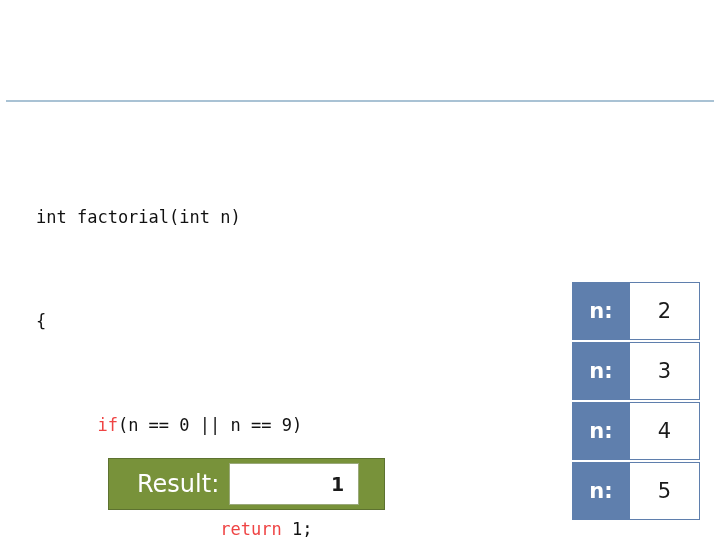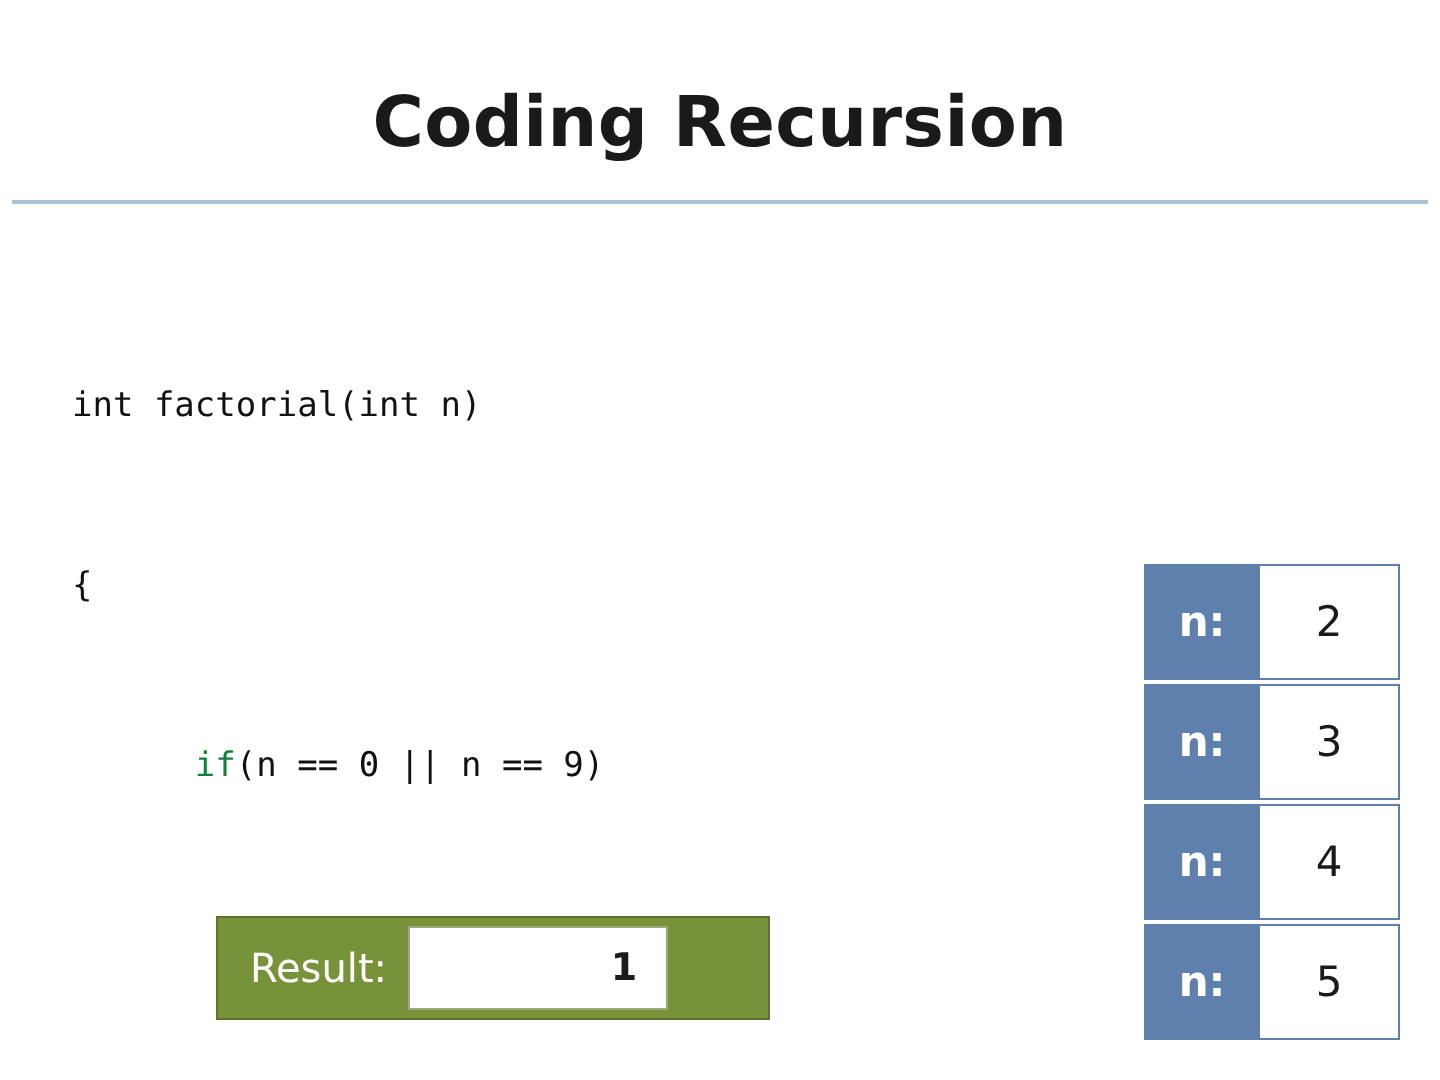--- a/index.html
+++ b/index.html
@@ -46,41 +46,41 @@
   .code {
     position: absolute;
     left: 36px;
     top: 128px;
     font-family: "DejaVu Sans Mono", monospace;
     font-size: 17px;
     line-height: 30px;
     color: #111111;
     white-space: pre;
   }
-  .code .kw { color: #15803d; }
-  .code .ln { display: block; }
+  .code .kw { color: #ef4444; }
+  .code .ln { display: block; margin-top: 14px; }
 
   
   .result-wrap {
     position: absolute;
     left: 108px;
     top: 458px;
     width: 277px;
     height: 52px;
     background: #78923a;
     border: 1px solid #5d7230;
     box-sizing: border-box;
     display: flex;
     align-items: center;
   }
   .result-label {
     color: #ffffff;
-    font-size: 20px;
+    font-size: 24px;
     font-family: "DejaVu Sans", sans-serif;
-    padding-left: 16px;
+    padding-left: 28px;
     padding-right: 10px;
     line-height: 1;
   }
   .result-field {
     background: #ffffff;
     border: 1px solid #9aa97a;
     box-sizing: border-box;
     width: 130px;
     height: 42px;
     margin-right: 5px;
@@ -132,21 +132,20 @@
     align-items: center;
     justify-content: center;
     border-left: none;
   }
 </style>
 </head>
 <body>
 
 <div class="slide">
 
-  <div class="title">Coding Recursion</div>
   <div class="title-rule"></div>
 
   <div class="code">
     <span class="ln">int factorial(int n)</span>
     <span class="ln">{</span>
     <span class="ln"><span>      </span><span class="kw">if</span><span>(n == 0 || n == 9)</span></span>
     <span class="ln"><span>                  </span><span class="kw">return</span><span> 1;</span></span>
     
     
   </div>

